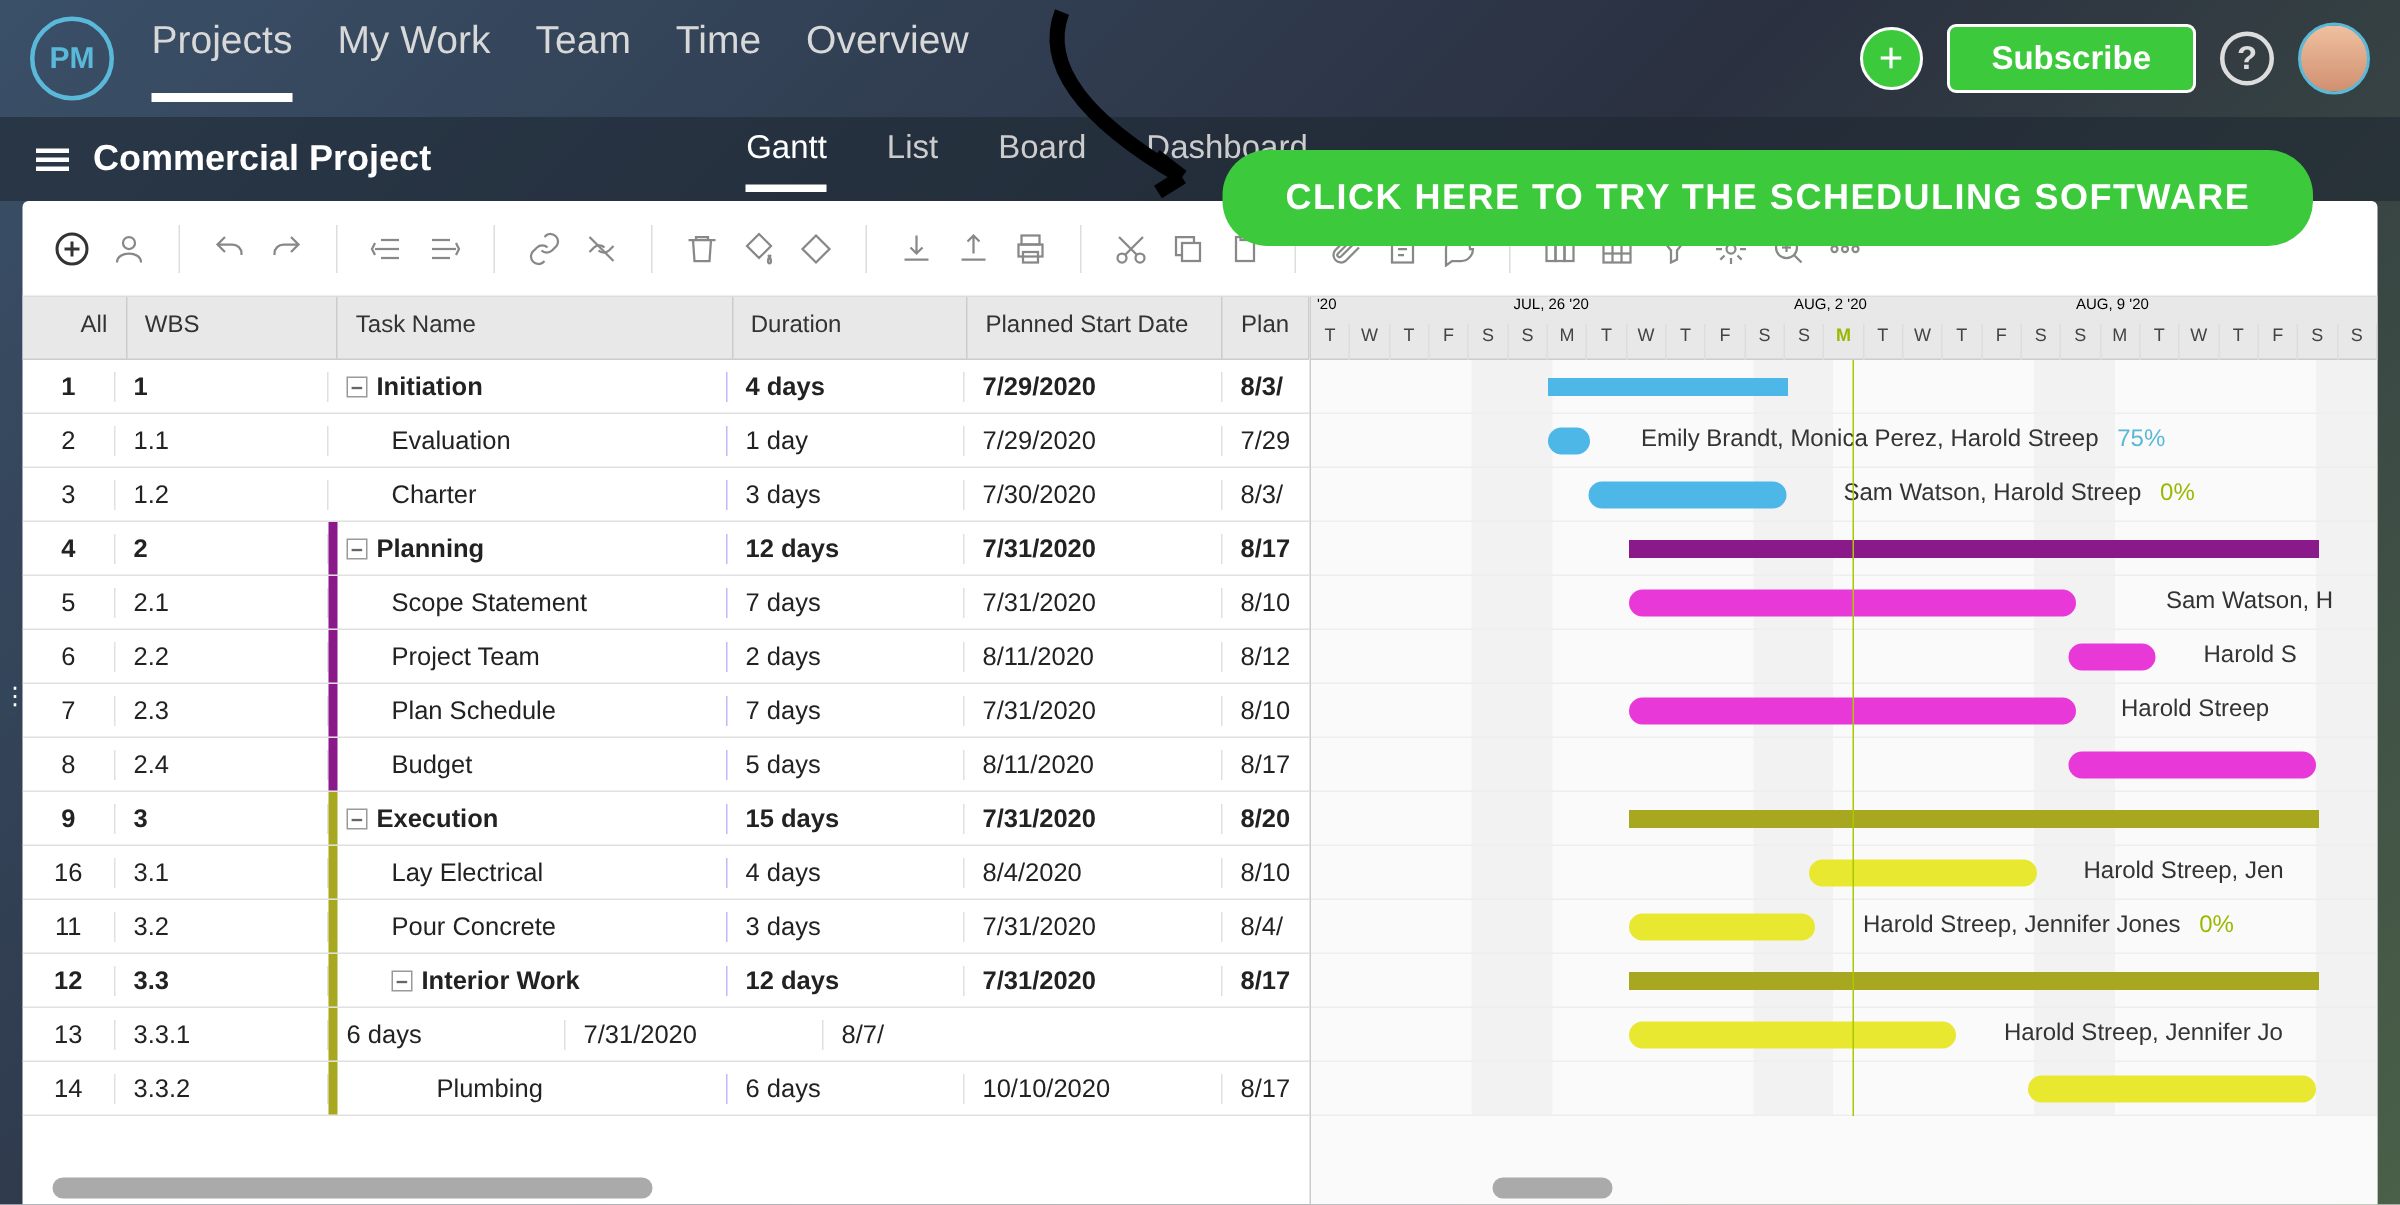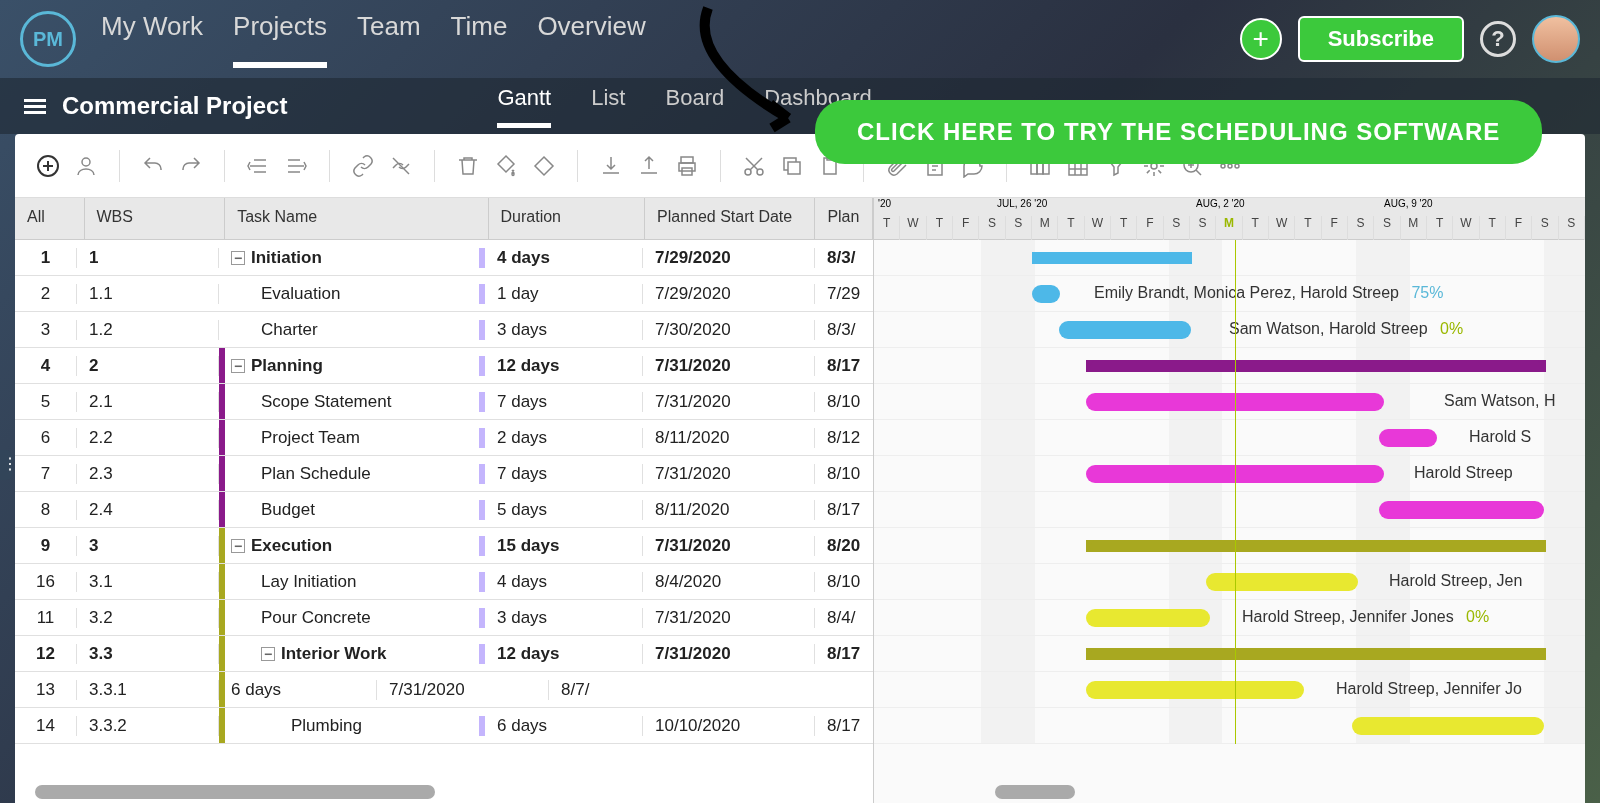--- a/index.html
+++ b/index.html
@@ -39,34 +39,34 @@
 .tb-icon.add-task svg { stroke: #333; stroke-width: 2; }
 
 
 .grid-area { flex: 1; display: flex; overflow: hidden; position: relative; }
 .table-side { width: 858px; overflow: hidden; position: relative; }
 .gantt-side { flex: 1; overflow: hidden; position: relative; border-left: 1px solid #ccc; background: #fafafa; }
 
 
 .table-header { height: 42px; background: #e8e8e8; display: flex; border-bottom: 1px solid #ccc; position: relative; }
 .th { padding: 10px 12px; font-size: 16px; color: #333; border-right: 1px solid #ccc; }
-.th-all { width: 70px; text-align: left; }
+.th-all { width: 70px; text-align: right; }
 .th-wbs { width: 142px; }
 .th-name { width: 266px; }
 .th-dur { width: 158px; }
 .th-start { width: 172px; }
 .th-end { width: 58px; }
 
 .table-body { }
 .trow { height: 36px; display: flex; border-bottom: 1px solid #e0e0e0; align-items: center; position: relative; }
 .trow.bold .td { font-weight: bold; }
 .td { padding: 0 12px; font-size: 17px; color: #222; }
 .td-num { width: 62px; text-align: center; border-right: 1px solid #e0e0e0; }
 .td-wbs { width: 142px; border-right: 1px solid #e0e0e0; }
-.td-name { width: 266px; border-right: 6px solid #c4b5fd; display: flex; align-items: center; }
+.td-name { width: 266px; border-right: 1px solid #c4b5fd; display: flex; align-items: center; }
 .td-dur { width: 158px; border-right: 1px solid #e0e0e0; }
 .td-start { width: 172px; border-right: 1px solid #e0e0e0; }
 .td-end { width: 58px; }
 .color-bar { position: absolute; left: 204px; top: 0; bottom: 0; width: 6px; }
 .collapse-box { width: 14px; height: 14px; border: 1px solid #999; display: inline-flex; align-items: center; justify-content: center; margin-right: 6px; font-size: 14px; line-height: 1; color: #666; cursor: pointer; }
 
 
 .gantt-header { height: 42px; background: #e8e8e8; border-bottom: 1px solid #ccc; position: relative; }
 .gh-months { height: 18px; display: flex; font-size: 10px; color: #000000; position: relative; }
 .gh-month { position: absolute; }
@@ -95,22 +95,22 @@
 
 .drag-handle { position: absolute; left: 0; top: 450px; width: 12px; height: 30px; background: rgba(50,70,90,0.8); border-radius: 0 6px 6px 0; z-index: 50; cursor: pointer; }
 .drag-handle::before { content: '⋮'; color: #fff; font-size: 16px; position: absolute; left: 2px; top: 4px; }
 </style>
 </head>
 <body>
 
 <div class="topnav">
   <div class="logo">PM</div>
   <div class="nav-items">
+      <div class="nav-item active">Projects</div>
       <div class="nav-item">My Work</div>
-      <div class="nav-item active">Projects</div>
       <div class="nav-item">Team</div>
       <div class="nav-item">Time</div>
       <div class="nav-item">Overview</div>
     </div>
   <div class="nav-right">
     <div class="add-circle">+</div>
     <button class="subscribe-btn">Subscribe</button>
     <div class="help-circle">?</div>
     <div class="avatar"></div>
   </div>
@@ -419,21 +419,21 @@
             </div>
             <div class="td td-dur">15 days</div>
             <div class="td td-start">7/31/2020</div>
             <div class="td td-end">8/20</div>
           </div>
           <div class="trow">
             <div class="color-bar" style="background: rgb(168, 168, 32);"></div>
             <div class="td td-num">16</div>
             <div class="td td-wbs">3.1</div>
             <div class="td td-name">
-              <span style="padding-left: 30px;"><span>Lay Initiation</span></span>
+              <span style="padding-left: 30px;"><span>Lay Electrical</span></span>
             </div>
             <div class="td td-dur">4 days</div>
             <div class="td td-start">8/4/2020</div>
             <div class="td td-end">8/10</div>
           </div>
           <div class="trow">
             <div class="color-bar" style="background: rgb(168, 168, 32);"></div>
             <div class="td td-num">11</div>
             <div class="td td-wbs">3.2</div>
             <div class="td td-name">
@@ -473,21 +473,21 @@
             <div class="td td-start">10/10/2020</div>
             <div class="td td-end">8/17</div>
           </div>
         </div>
     </div>
 
     <div class="gantt-side">
       <div class="gantt-header">
         <div class="gh-months">
           <span class="gh-month" style="left:4px">'20</span>
-        <span class="gh-month" style="left: 123px;">JUL, 26 '20</span>
+        <span class="gh-month" style="left: 135px;">JUL, 26 '20</span>
             <span class="gh-month" style="left: 322px;">AUG, 2 '20</span>
             <span class="gh-month" style="left: 510px;">AUG, 9 '20</span>
           </div>
         <div class="gh-days">
             <div class="gh-day">T</div>
             <div class="gh-day">W</div>
             <div class="gh-day">T</div>
             <div class="gh-day">F</div>
             <div class="gh-day">S</div>
             <div class="gh-day">S</div>

